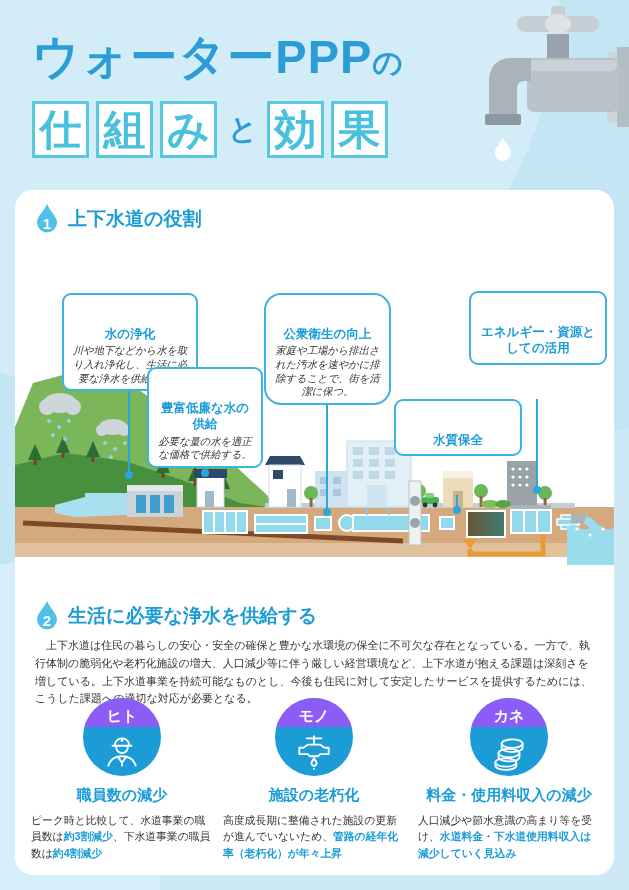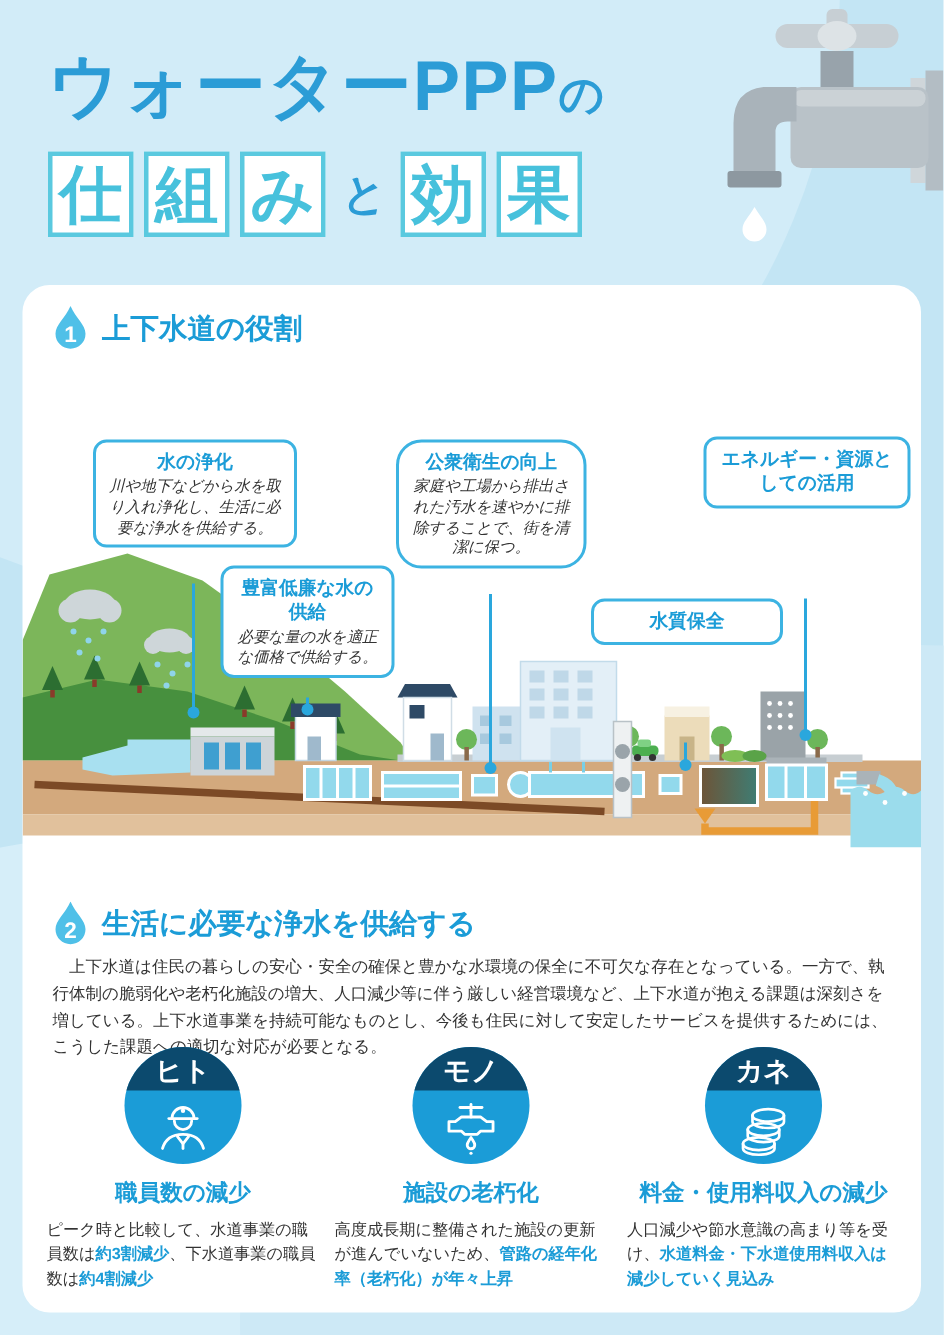--- a/index.html
+++ b/index.html
@@ -43,33 +43,33 @@
   .sec-body { position:absolute; left:20px; width:562px; font-size:11px; line-height:1.62; color:#333; }
 
   
   .diagram { position:absolute; left:0; top:95px; width:599px; height:280px; }
   .scene { position:absolute; left:0; top:80px; width:599px; height:200px; }
   .connectors { position:absolute; left:0; top:0; width:599px; height:280px; }
   .callout {
     position:absolute; background:#fff; border:2.5px solid #3cb3e2; border-radius:9px;
     padding:5px 7px 4px; text-align:center;
   }
-  .callout h4 { font-size:12.5px; color:#1b9cd7; font-weight:800; line-height:1.3; margin-bottom:2px; }
+  .callout h4 { font-size:12.5px; color:#1b9cd7; font-weight:800; line-height:1.3; margin-bottom:2px;margin-top:26px; }
   .callout p { font-size:10.3px; color:#333; text-align:center; line-height:1.33;font-style:italic; }
 
   
   .ch-col { position:absolute; top:508px; }
   .circle {
     position:relative; margin:0 auto; width:78px; height:78px; border-radius:50%;
     background:#1b9cd7; overflow:hidden;
   }
   .circle-top {
-    position:absolute; top:0; left:0; right:0; height:29px; background:#0c4a6e;
+    position:absolute; top:0; left:0; right:0; height:29px; background:#8b5cf6;
     display:flex; align-items:flex-end; justify-content:center;
-    color:#fff; font-weight:800; font-size:18px; padding-bottom:1px;
+    color:#fff; font-weight:800; font-size:15px; padding-bottom:1px;
   }
   .circle-icon { position:absolute; left:50%; transform:translateX(-50%); bottom:3px; }
   .ch-title { margin-top:10px; text-align:center; font-size:15px; font-weight:800; color:#1b9cd7; }
   .ch-body { margin:7px auto 0; width:182px; font-size:10.8px; line-height:1.52; color:#333; }
   .ch-body .hl { color:#1b9cd7; font-weight:800; }
 </style>
 </head>
 <body>
 
 <div class="swirl swirl1"></div>
@@ -299,21 +299,21 @@
           <circle cx="442" cy="225" r="4" stroke="none"></circle>
         <line x1="522" y1="114" x2="522" y2="203"></line>
           <circle cx="522" cy="205" r="4" stroke="none"></circle>
       </g>
     </svg>
 
     <div class="callout" style="left:47px; top:8px; width:136px;">
       <h4>水の浄化</h4>
       <p>川や地下などから水を取り入れ浄化し、生活に必要な浄水を供給する。</p>
     </div>
-    <div class="callout" style="left:132px; top:92px; width:116px;">
+    <div class="callout" style="left:132px; top:82px; width:116px;">
       <h4>豊富低廉な水の供給</h4>
       <p>必要な量の水を適正な価格で供給する。</p>
     </div>
     <div class="callout" style="left:249px; top:8px; width:127px;border-radius:17px;">
       <h4>公衆衛生の向上</h4>
       <p>家庭や工場から排出された汚水を速やかに排除することで、街を清潔に保つ。</p>
     </div>
     <div class="callout" style="left:379px; top:114px; width:128px;">
       <h4>水質保全</h4>
     </div>

